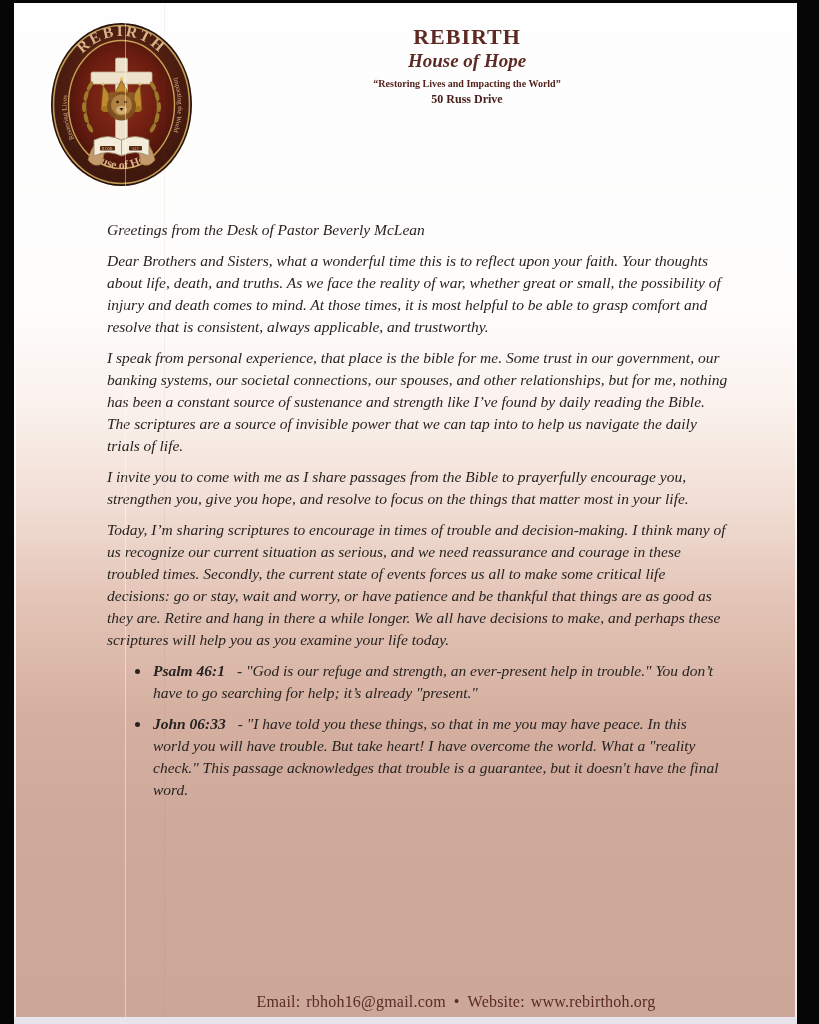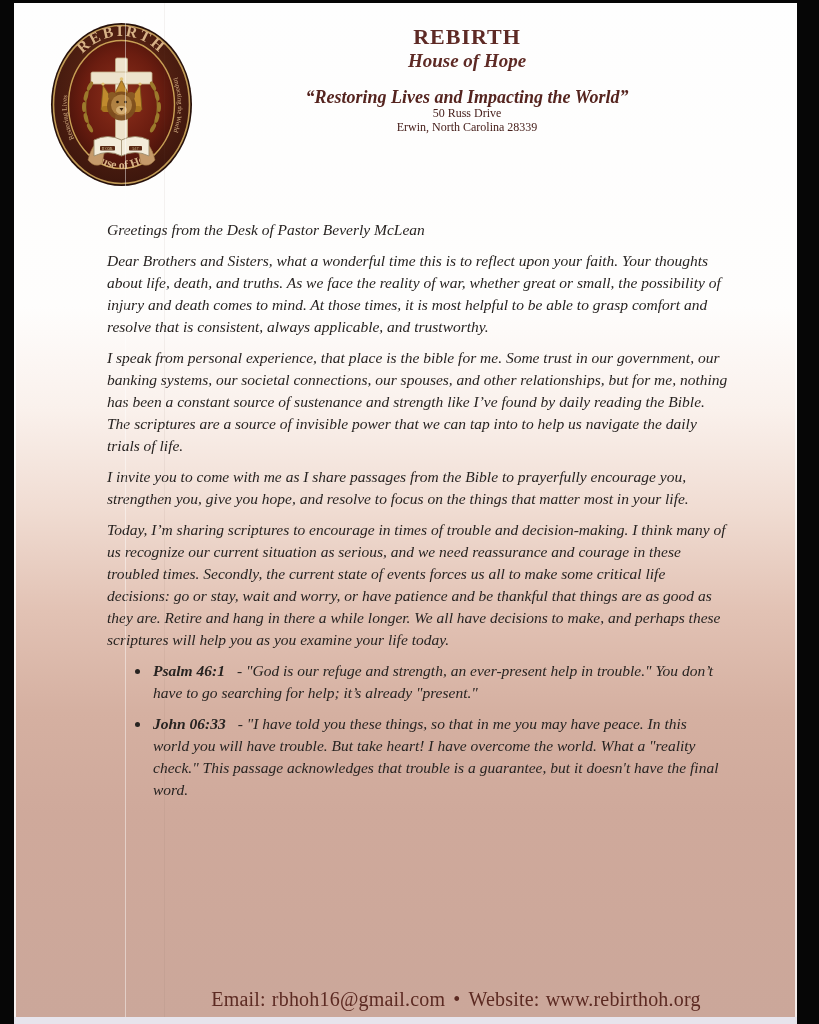--- a/index.html
+++ b/index.html
@@ -25,40 +25,40 @@
   .crease-2{left:148px;background:rgba(120,80,70,.07);}
 
   
   .logo{position:absolute;left:34px;top:19px;width:143px;height:165px;}
   .header-text{
     position:absolute;left:231px;top:22px;width:440px;text-align:center;
     color:#5e2a25;
   }
   .org-name{font-size:22px;font-weight:bold;letter-spacing:1px;line-height:24px;}
   .org-sub{font-size:19px;font-weight:bold;font-style:italic;line-height:24px;}
-  .tagline{font-size:18px;font-weight:bold;font-style:italic;line-height:17px;margin-top:16px;color:#55241f;}
-  .addr{font-size:12px;font-weight:400;line-height:14px;color:#47201c;}
+  .tagline{font-size:10px;font-weight:bold;line-height:17px;margin-top:2px;color:#55241f;}
+  .addr{font-size:12px;font-weight:700;line-height:14px;color:#47201c;}
 
   
   .content{
     position:absolute;left:91px;top:0;width:622px;
     padding-top:216px;
     color:#272321;font-size:15.5px;line-height:22px;font-style:italic;
   }
   .content p{margin:0 0 9px 0;}
   .greeting{margin-bottom:10px;}
   .section-heading{font-weight:bold;margin-top:24px;margin-bottom:11px;}
   ul.scripture-list{margin:0;padding:0 0 0 44px;list-style:disc;}
   ul.scripture-list li{margin-bottom:9px;padding-left:2px;width:568px;}
   .ref{font-weight:bold;margin-right:12px;}
 
   
   .footer{
     position:absolute;left:80px;bottom:6px;width:720px;text-align:center;
-    font-size:20px;color:#5c2a22;letter-spacing:.2px;
+    font-size:16px;color:#5c2a22;letter-spacing:.2px;
   }
   .footer .lbl{margin-right:6px;}
   .footer .sep{margin:0 8px;}
 </style>
 </head>
 <body>
 
 <div class="paper">
 
   <svg class="logo" viewBox="0 0 143 165">
@@ -153,21 +153,20 @@
       <text x="57.5" y="127.8" font-size="3.4" text-anchor="middle" fill="#e8d6a8" font-family="Liberation Serif, DejaVu Serif, serif">II COR.</text>
       <text x="85.5" y="127.8" font-size="3.4" text-anchor="middle" fill="#e8d6a8" font-family="Liberation Serif, DejaVu Serif, serif">5:17</text>
     </g>
   </svg>
 
   <div class="header-text">
     <div class="org-name">REBIRTH</div>
     <div class="org-sub">House of Hope</div>
     <div class="tagline">“Restoring Lives and Impacting the World”</div>
     <div class="addr">50 Russ Drive</div>
-    <div class="addr">Erwin, North Carolina 28339</div>
   </div>
 
   <div class="content">
     <p class="greeting">Greetings from the Desk of Pastor Beverly McLean</p>
     <p>Dear Brothers and Sisters, what a wonderful time this is to reflect upon your faith. Your thoughts about life, death, and truths. As we face the reality of war, whether great or small, the possibility of injury and death comes to mind. At those times, it is most helpful to be able to grasp comfort and resolve that is consistent, always applicable, and trustworthy.</p>
     <p>I speak from personal experience, that place is the bible for me. Some trust in our government, our banking systems, our societal connections, our spouses, and other relationships, but for me, nothing has been a constant source of sustenance and strength like I’ve found by daily reading the Bible. The scriptures are a source of invisible power that we can tap into to help us navigate the daily trials of life.</p>
     <p>I invite you to come with me as I share passages from the Bible to prayerfully encourage you, strengthen you, give you hope, and resolve to focus on the things that matter most in your life.</p>
     <p>Today, I’m sharing scriptures to encourage in times of trouble and decision-making. I think many of us recognize our current situation as serious, and we need reassurance and courage in these troubled times. Secondly, the current state of events forces us all to make some critical life decisions: go or stay, wait and worry, or have patience and be thankful that things are as good as they are. Retire and hang in there a while longer. We all have decisions to make, and perhaps these scriptures will help you as you examine your life today.</p>
 
 

